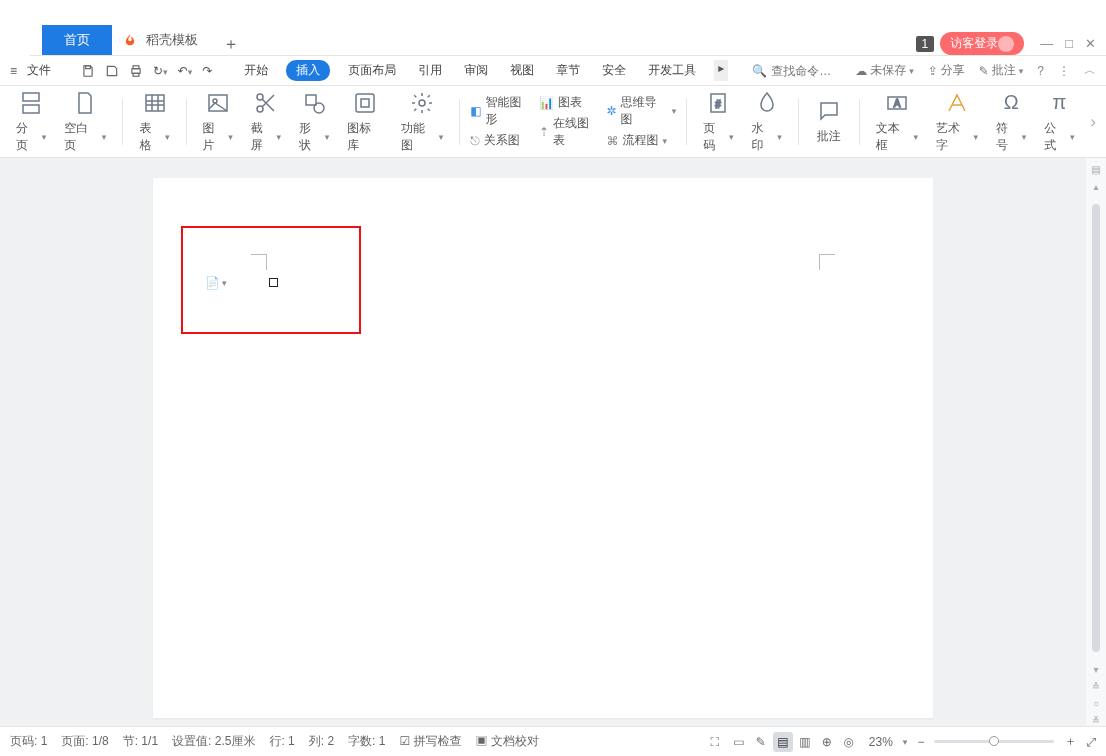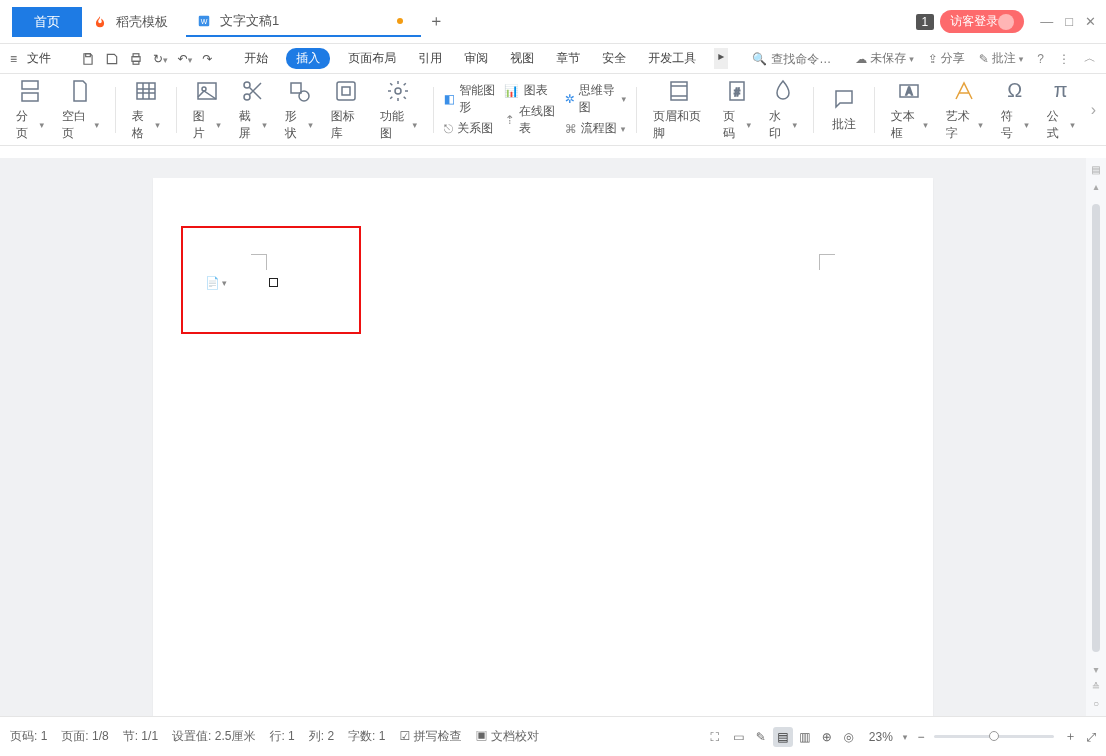--- a/index.html
+++ b/index.html
@@ -1,19 +1,19 @@
 <!DOCTYPE html>
 <html><head>
 <meta charset="utf-8">
 <style>
   * { margin: 0; padding: 0; box-sizing: border-box; font-family: "Microsoft YaHei", -apple-system, sans-serif; }
   html, body { width: 1106px; height: 756px; background: #fff; overflow: hidden; }
 
   
-  .titlebar { height: 44px; display: flex; align-items: center; border-bottom: 1px solid #e5e5e5; }
+  .titlebar { height: 56px; display: flex; align-items: flex-end; border-bottom: 1px solid #e5e5e5; margin-left: 30px; }
   .tab-home { background: #1e7be4; color: #fff; height: 30px; padding: 0 22px; display: flex; align-items: center; font-size: 13px; margin-left: 12px; }
   .tab-item { height: 30px; padding: 0 18px 0 10px; display: flex; align-items: center; gap: 8px; font-size: 13px; color: #555; position: relative; }
   .tab-item.active { border-bottom: 2px solid #1e7be4; }
   .tab-dot { width: 6px; height: 6px; border-radius: 50%; background: #f39c12; }
   .tab-plus { width: 30px; text-align: center; color: #666; font-size: 16px; }
   .title-right { margin-left: auto; display: flex; align-items: center; gap: 6px; padding-right: 10px; }
   .badge-dark { background: #555; color: #fff; padding: 1px 6px; border-radius: 2px; font-size: 12px; }
   .login-pill { background: #fd6a6c; color: #fff; padding: 3px 10px; border-radius: 12px; font-size: 12px; display: flex; align-items: center; }
   .avatar { width: 16px; height: 16px; border-radius: 50%; background: #ffb5b5; }
   .win-btns { display: flex; gap: 12px; color: #888; font-size: 13px; margin-left: 10px; }
@@ -47,21 +47,21 @@
   .corner-tl { position: absolute; left: 98px; top: 76px; width: 16px; height: 16px; border-left: 1px solid #bbb; border-bottom: 1px solid #bbb; transform: rotate(180deg); }
   .corner-tr { position: absolute; right: 98px; top: 76px; width: 16px; height: 16px; border-left: 1px solid #bbb; border-bottom: 1px solid #bbb; transform: rotate(90deg); }
   .cursor-mark { position: absolute; left: 116px; top: 100px; width: 9px; height: 9px; border: 1px solid #222; }
   .page-icon { position: absolute; left: 52px; top: 98px; color: #9db6d6; font-size: 12px; display: flex; align-items: center; gap: 2px; }
 
   
   .right-strip { position: absolute; right: 0; top: 158px; bottom: 30px; width: 20px; background: #f7f8fa; display: flex; flex-direction: column; align-items: center; padding-top: 6px; gap: 6px; color: #aaa; font-size: 10px; }
   .scroll-thumb { width: 8px; flex: 1; background: #d7dadf; border-radius: 4px; margin: 6px 0; }
 
   
-  .statusbar { position: absolute; bottom: 0; left: 0; right: 0; height: 40px; border-top: 1px solid #e5e5e5; display: flex; align-items: center; padding: 0 10px; font-size: 12px; color: #666; gap: 14px; background: #fff; }
+  .statusbar { position: absolute; bottom: 0; left: 0; right: 0; height: 30px; border-top: 1px solid #e5e5e5; display: flex; align-items: center; padding: 0 10px; font-size: 12px; color: #666; gap: 14px; background: #fff; }
   .status-right { margin-left: auto; display: flex; align-items: center; gap: 10px; }
   .view-btns { display: flex; gap: 2px; }
   .view-btn { width: 20px; height: 20px; display: flex; align-items: center; justify-content: center; border-radius: 3px; color: #666; }
   .view-btn.active { background: #d9dde2; color: #333; }
   .zoom-track { width: 120px; height: 3px; background: #dcdfe4; position: relative; border-radius: 2px; }
   .zoom-knob { position: absolute; left: 50%; top: -4px; width: 10px; height: 10px; border: 1px solid #999; background: #fff; border-radius: 50%; transform: translateX(-50%); }
 
   svg { display: block; }
 </style>
 </head>
@@ -72,30 +72,20 @@
 
   <div class="tab-item">
     <span class="icon-box">
       <svg width="14" height="14" viewBox="0 0 24 24">
           <path fill="#ff5a1f" d="M12 2c1 4-3 5-3 9a3 3 0 0 0 6 0c0-2-1-3-1-5 3 2 5 5 5 8a7 7 0 1 1-14 0c0-5 4-7 7-12z"></path>
         </svg>
     </span>
     <span>稻壳模板</span>
   </div>
 
-  <div class="tab-item active">
-    <span class="icon-box">
-      <svg width="14" height="14" viewBox="0 0 24 24">
-          <rect x="3" y="3" width="18" height="18" rx="2" fill="#3a8fe8"></rect>
-          <text x="12" y="17" font-size="12" text-anchor="middle" fill="#fff">W</text>
-        </svg>
-    </span>
-    <span>文字文稿1</span>
-    <span class="tab-dot" style="margin-left:110px"></span>
-  </div>
 
   <div class="tab-plus">＋</div>
 
   <div class="title-right">
     <span class="badge-dark">1</span>
     <span class="login-pill">
       <span>访客登录</span>
       <span class="avatar"></span>
     </span>
     <div class="win-btns">
@@ -295,31 +285,20 @@
       </div>
     <div class="row">
         <span style="color:#888">⌘</span>
         <span>流程图</span>
         <span class="chev">▾</span>
       </div>
   </div>
 
   <div class="rib-sep"></div>
 
-  <div class="rib-item">
-    <span class="ico">
-        <svg width="24" height="24" viewBox="0 0 24 24" fill="none" stroke="#6e7a8a" stroke-width="1.5">
-          <rect x="4" y="3" width="16" height="18"></rect>
-          <path d="M4 7h16M4 17h16"></path>
-        </svg>
-      </span>
-    <span class="lbl">
-        <span>页眉和页脚</span>
-      </span>
-  </div>
   <div class="rib-item">
     <span class="ico">
         <svg width="24" height="24" viewBox="0 0 24 24" fill="none" stroke="#6e7a8a" stroke-width="1.5">
           <rect x="5" y="3" width="14" height="18"></rect>
           <text x="12" y="17" font-size="10" text-anchor="middle" fill="#6e7a8a">#</text>
         </svg>
       </span>
     <span class="lbl">
         <span>页码</span>
         <span class="chev">▾</span>

